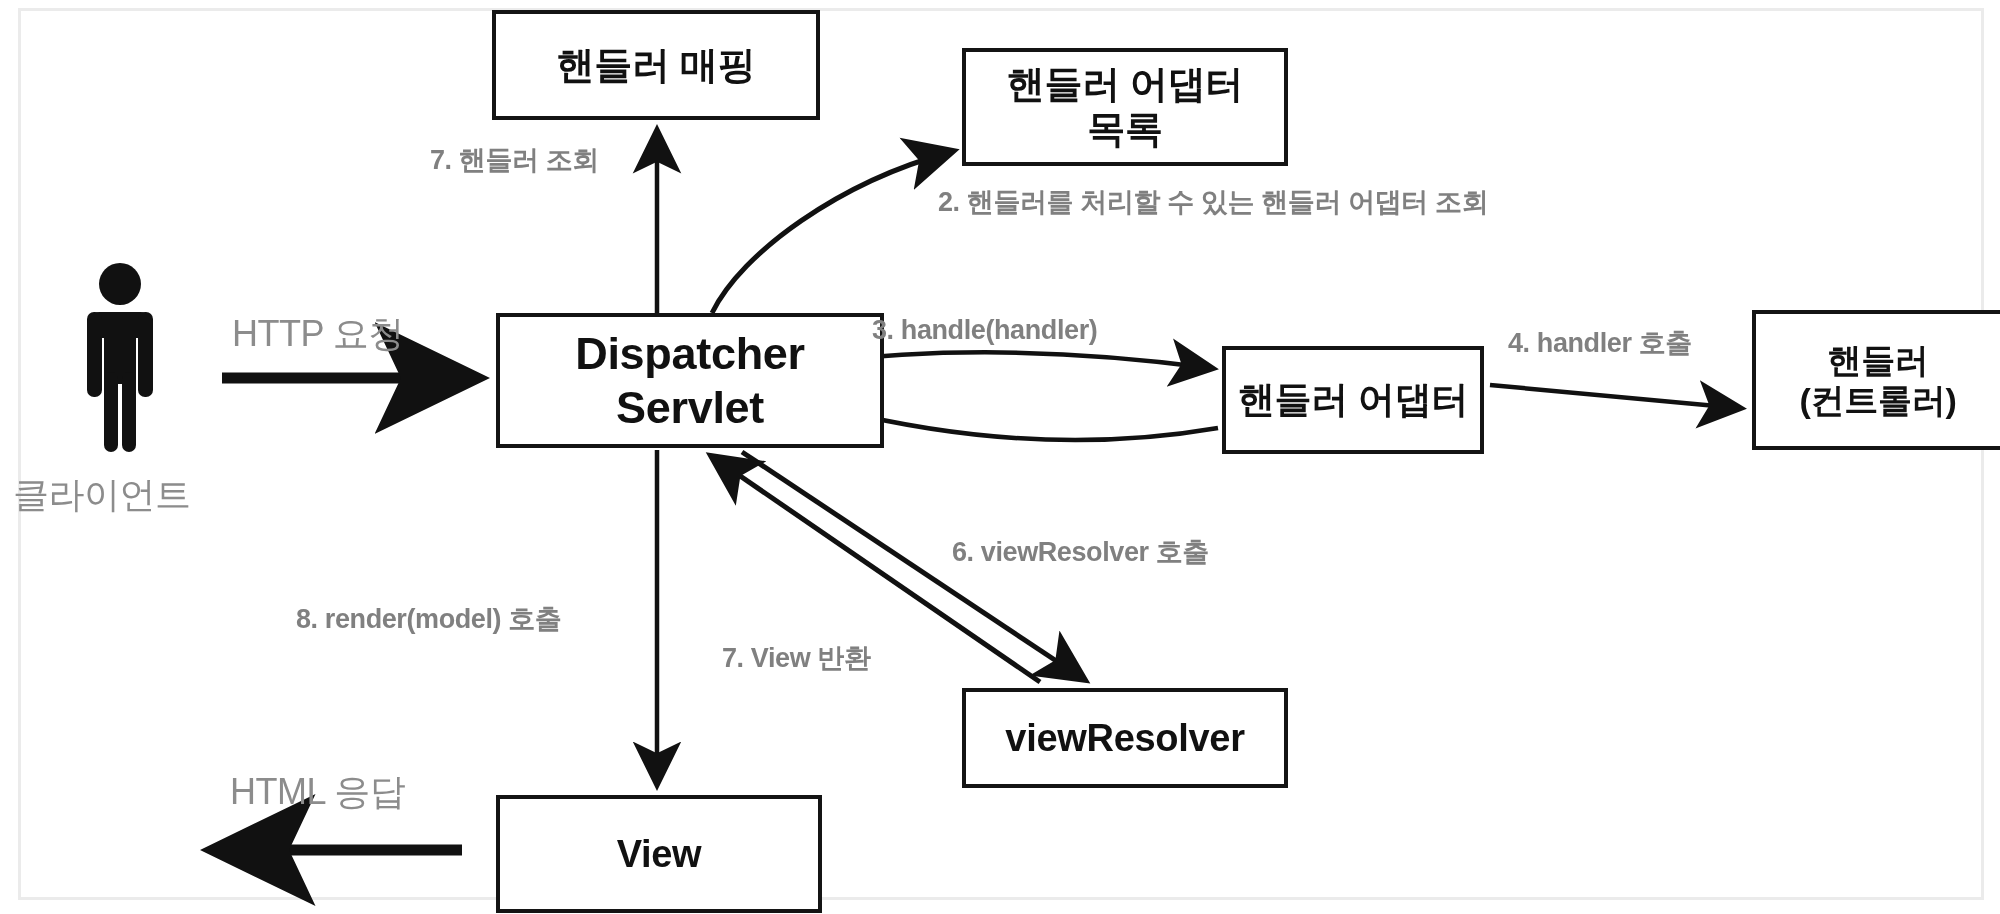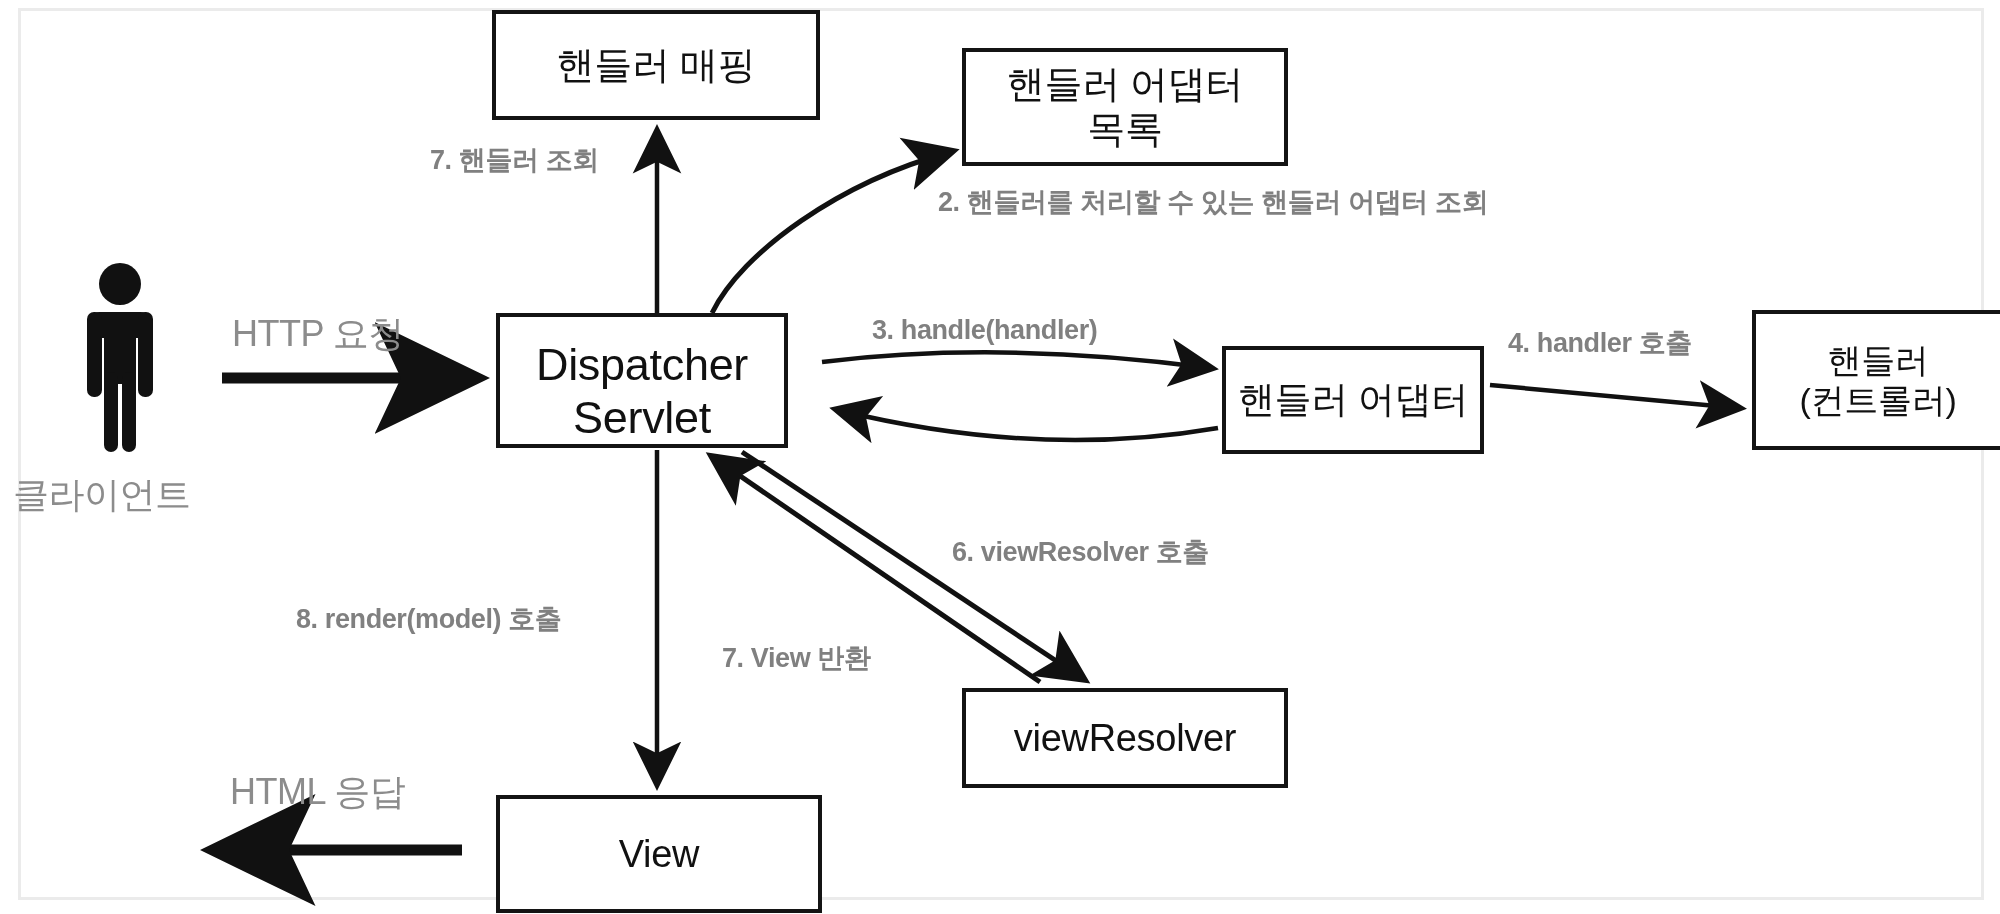--- a/index.html
+++ b/index.html
@@ -38,28 +38,28 @@
   .node {
     position: absolute;
     border: 4px solid #141414;
     background: #ffffff;
     box-sizing: border-box;
     display: flex;
     align-items: center;
     justify-content: center;
     text-align: center;
     color: #111111;
-    font-weight: 400;
+    font-weight: 700;
     line-height: 1.18;
     letter-spacing: -0.3px;
   }
   .node .node-label { display: block; width: 100%; padding: 0 6px; }
   .n-handler-mapping { left: 492px; top: 10px;  width: 328px; height: 110px; font-size: 38px; }
   .n-adapter-list    { left: 962px; top: 48px;  width: 326px; height: 118px; font-size: 38px; }
-  .n-dispatcher      { left: 496px; top: 313px; width: 292px; height: 135px; font-size: 45px; align-items: flex-end; }
+  .n-dispatcher      { left: 496px; top: 313px; width: 388px; height: 135px; font-size: 45px; }
   .n-handler-adapter { left: 1222px;top: 346px; width: 262px; height: 108px; font-size: 37px; }
   .n-controller      { left: 1752px;top: 310px; width: 252px; height: 140px; font-size: 34px; }
   .n-viewresolver    { left: 962px; top: 688px; width: 326px; height: 100px; font-size: 38px; }
   .n-view            { left: 496px; top: 795px; width: 326px; height: 118px; font-size: 38px; }
 
   .edge-label {
     position: absolute;
     color: #808080;
     font-weight: 700;
     font-size: 27px;

